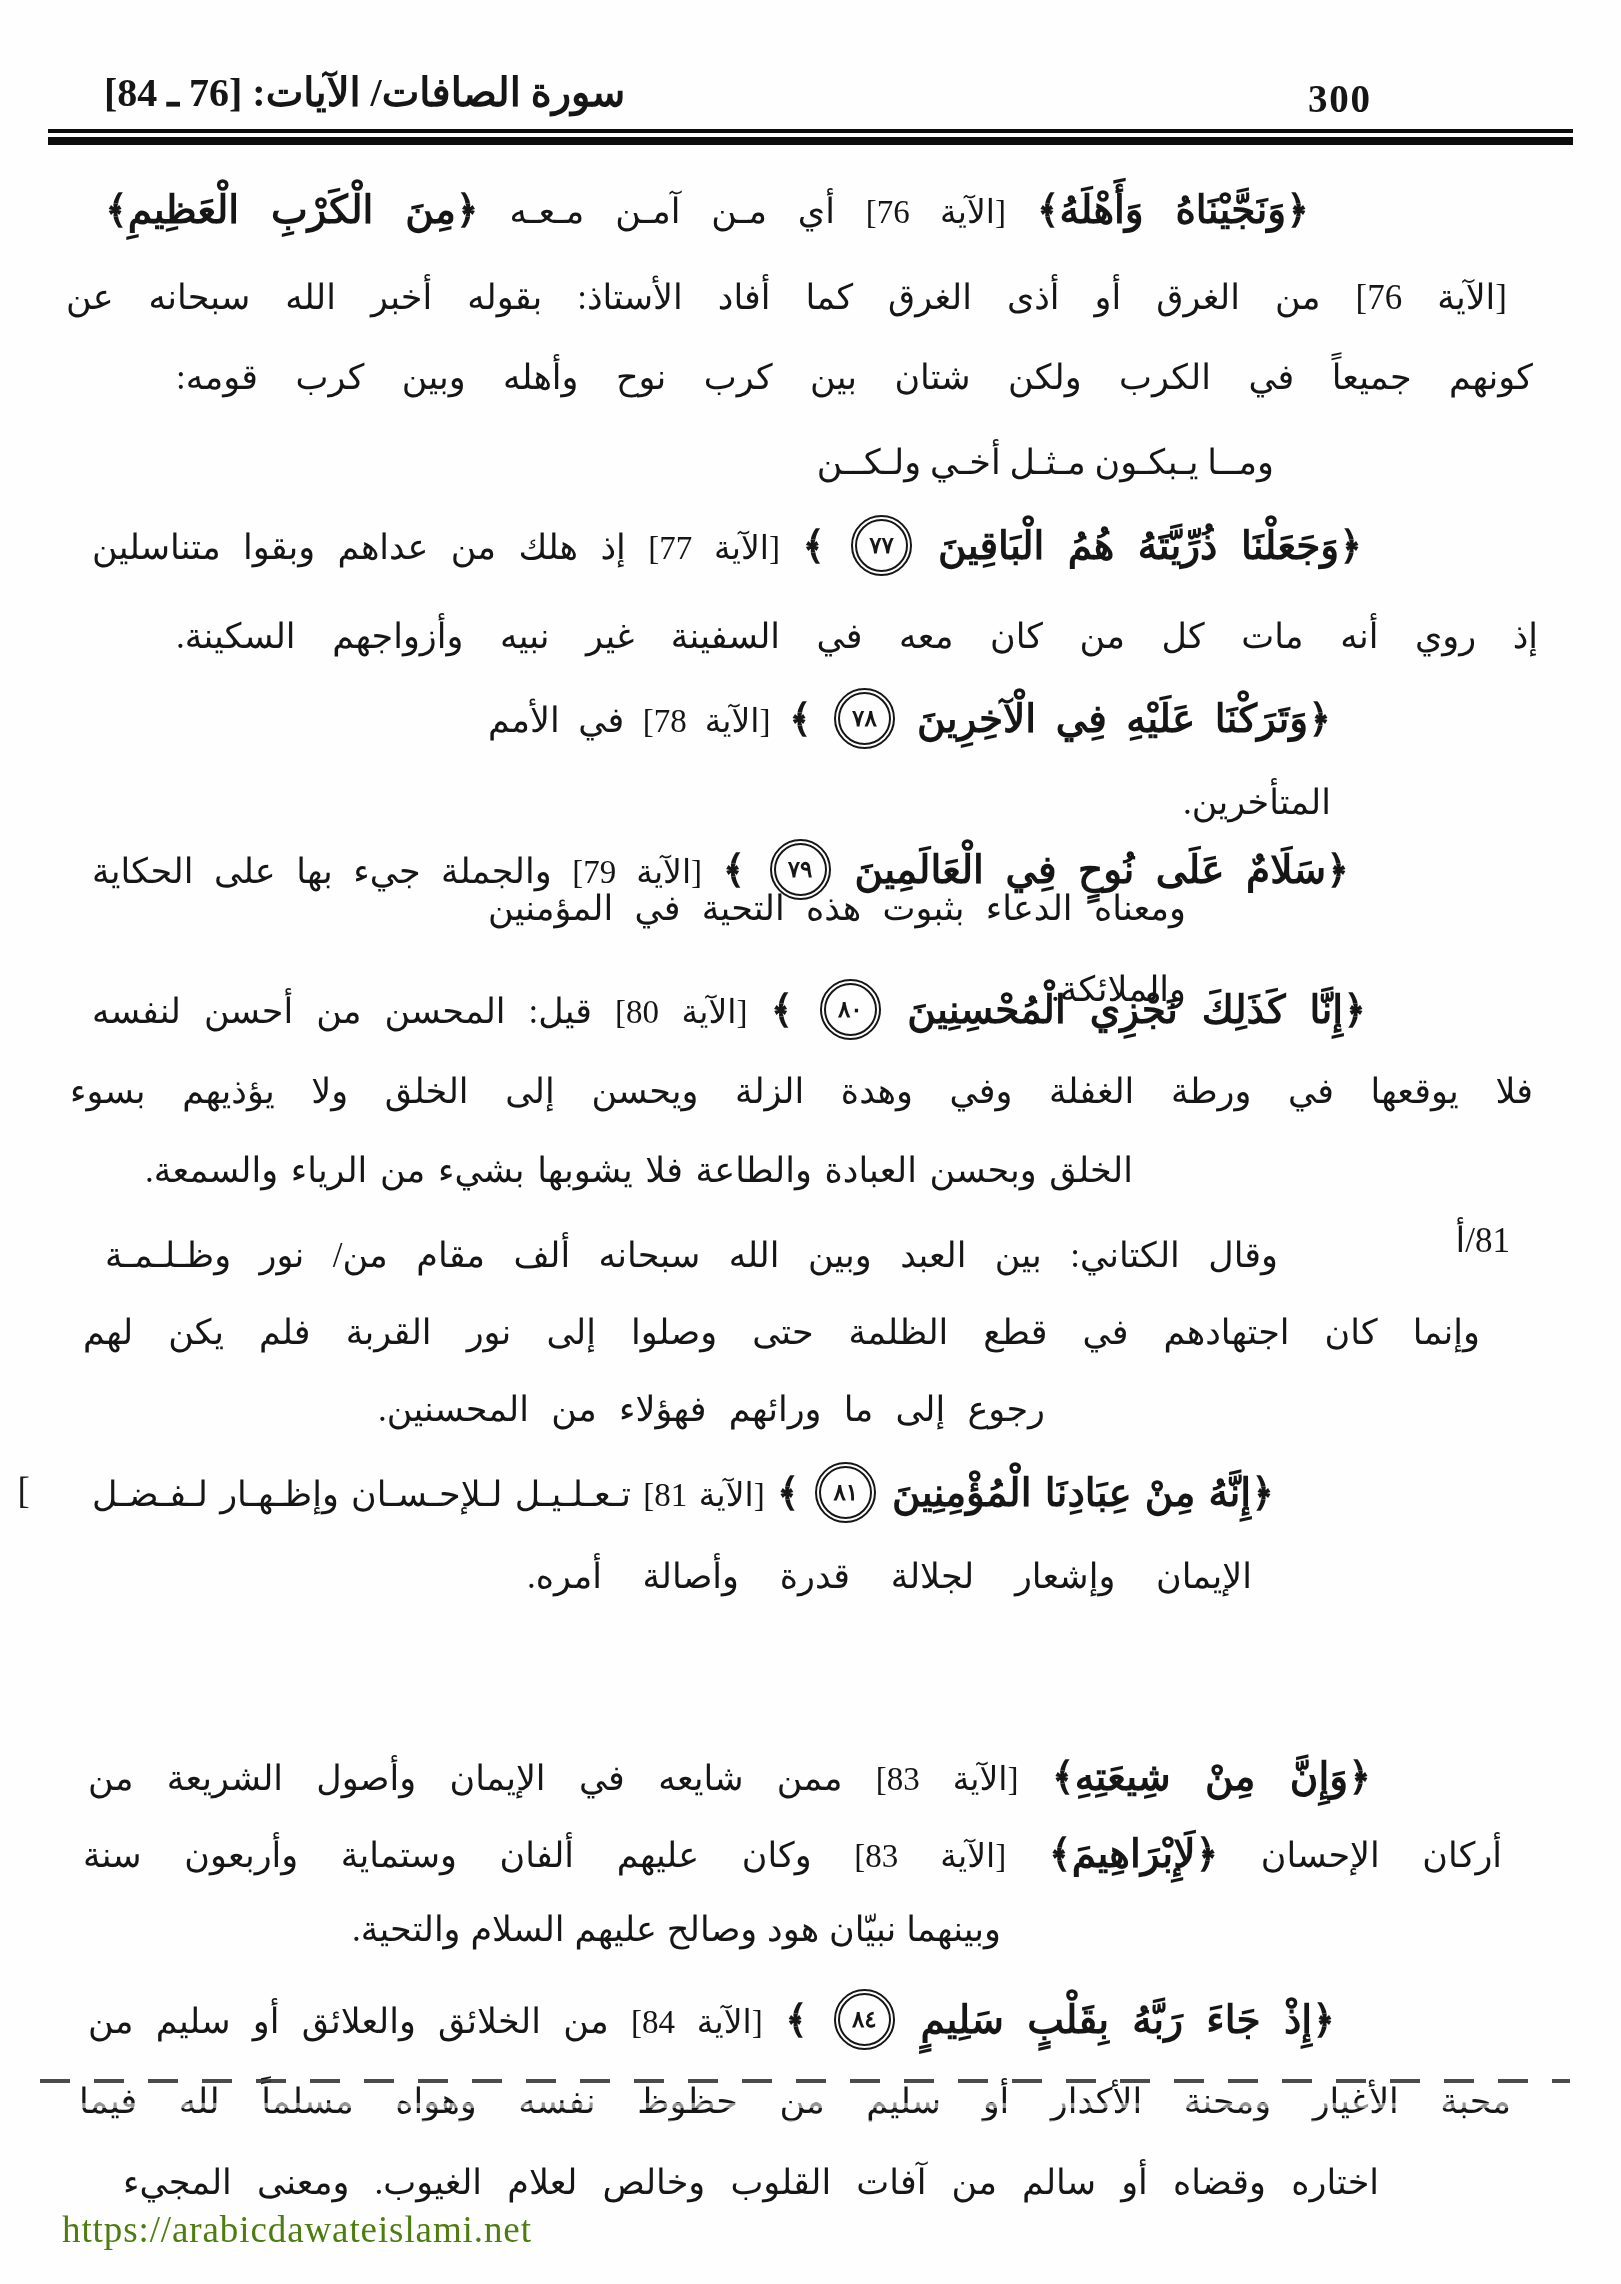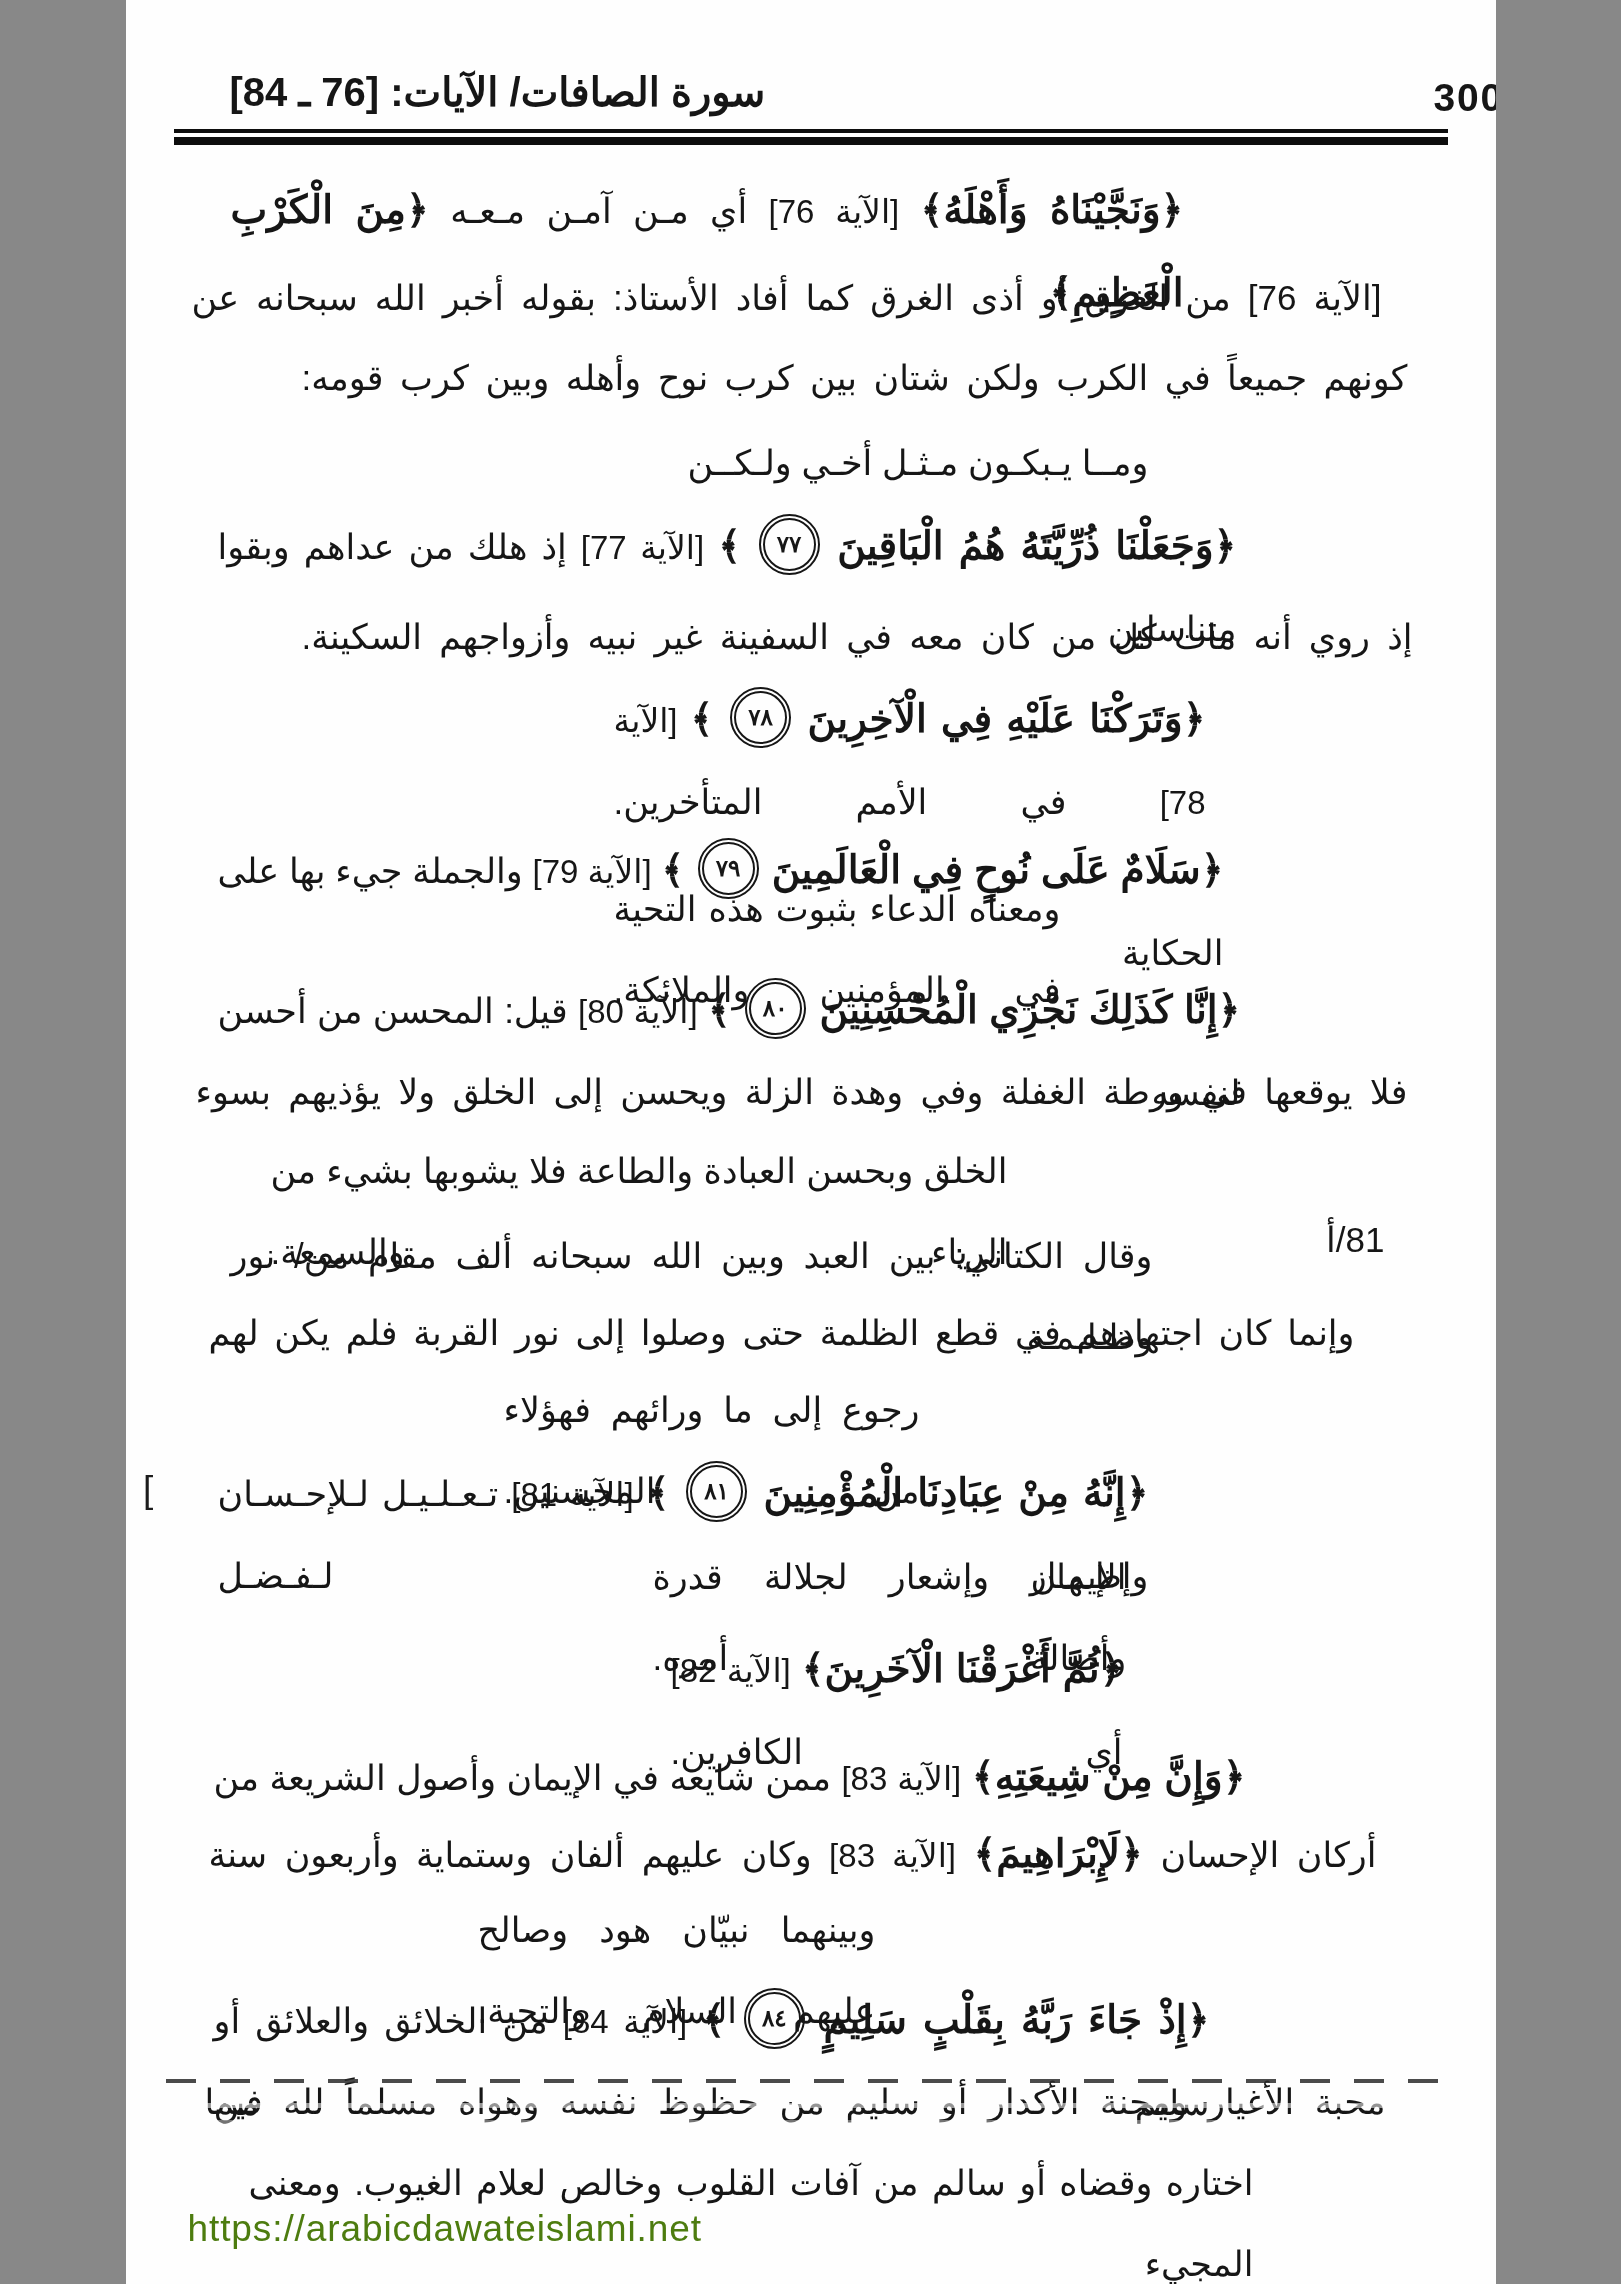--- a/index.html
+++ b/index.html
@@ -1,24 +1,24 @@
 <!DOCTYPE html>
 <html lang="ar" dir="rtl" style="font-size:14px"><head>
 <meta charset="utf-8">
 <title>Book Page Scan</title>
 <style>
   html,body{margin:0;padding:0;background:#888;}
   .page{
     position:relative;
-    width:1370px;height:2284px;
+    width:1621px;height:2284px;
     margin:0 auto;
     background:#fefefe;
     color:#161616;
     direction:rtl;
-    font-family:Liberation Sans, sans-serif;
+    font-family:Liberation Serif, serif;
     overflow:hidden;
   }
   
   .hdr-title{
     position:absolute;top:69px;left:104px;
     font-size:40px;font-weight:bold;
     white-space:nowrap;direction:rtl;
   }
   .hdr-page-number{
     position:absolute;top:76px;left:1308px;
@@ -105,21 +105,20 @@
       <div class="line" style="top: 829px; padding-right: 272px; padding-left: 92px;"><span class="seg-q">﴿سَلَامٌ عَلَى نُوحٍ فِي الْعَالَمِينَ</span> <span class="seg-m">٧٩</span> <span class="seg-q">﴾</span> <span class="seg-r">[الآية 79]</span> <span class="seg-n">والجملة جيء بها على الحكاية</span></div>
       <div class="line" style="top: 868px; padding-right: 435px; padding-left: 488px;"><span class="seg-n">ومعناه الدعاء بثبوت هذه التحية في المؤمنين والملائكة.</span></div>
       <div class="line" style="top: 969px; padding-right: 255px; padding-left: 92px;"><span class="seg-q">﴿إِنَّا كَذَلِكَ نَجْزِي الْمُحْسِنِينَ</span> <span class="seg-m">٨٠</span> <span class="seg-q">﴾</span> <span class="seg-r">[الآية 80]</span> <span class="seg-n">قيل: المحسن من أحسن لنفسه</span></div>
       <div class="line" style="top: 1051px; padding-right: 88px; padding-left: 70px;"><span class="seg-n">فلا يوقعها في ورطة الغفلة وفي وهدة الزلة ويحسن إلى الخلق ولا يؤذيهم بسوء</span></div>
       <div class="line" style="top: 1130px; padding-right: 488px; padding-left: 145px;"><span class="seg-n">الخلق وبحسن العبادة والطاعة فلا يشوبها بشيء من الرياء والسمعة.</span></div>
       <div class="line" style="top: 1215px; padding-right: 343px; padding-left: 105px;"><span class="seg-n">وقال الكتاني: بين العبد وبين الله سبحانه ألف مقام من/ نور وظـلـمـة</span></div>
       <div class="line" style="top: 1292px; padding-right: 141px; padding-left: 83px;"><span class="seg-n">وإنما كان اجتهادهم في قطع الظلمة حتى وصلوا إلى نور القربة فلم يكن لهم</span></div>
       <div class="line" style="top: 1369px; padding-right: 576px; padding-left: 378px;"><span class="seg-n">رجوع إلى ما ورائهم فهؤلاء من المحسنين.</span></div>
       <div class="line" style="top: 1452px; padding-right: 347px; padding-left: 92px;"><span class="seg-q">﴿إِنَّهُ مِنْ عِبَادِنَا الْمُؤْمِنِينَ</span> <span class="seg-m">٨١</span> <span class="seg-q">﴾</span> <span class="seg-r">[الآية 81]</span> <span class="seg-n">تـعـلـيـل لـلإحـسـان وإظـهـار لـفـضـل</span></div>
       <div class="line" style="top: 1536px; padding-right: 369px; padding-left: 527px;"><span class="seg-n">الإيمان وإشعار لجلالة قدرة وأصالة أمره.</span></div>
-      <div class="line" style="top: 1628px; padding-right: 373px; padding-left: 545px;"><span class="seg-q">﴿ثُمَّ أَغْرَقْنَا الْآخَرِينَ﴾</span> <span class="seg-r">[الآية 82]</span> <span class="seg-n">أي الكافرين.</span></div>
       <div class="line" style="top: 1736px; padding-right: 250px; padding-left: 88px;"><span class="seg-q">﴿وَإِنَّ مِنْ شِيعَتِهِ﴾</span> <span class="seg-r">[الآية 83]</span> <span class="seg-n">ممن شايعه في الإيمان وأصول الشريعة من</span></div>
       <div class="line" style="top: 1813px; padding-right: 119px; padding-left: 83px;"><span class="seg-n">أركان الإحسان</span> <span class="seg-q">﴿لَإِبْرَاهِيمَ﴾</span> <span class="seg-r">[الآية 83]</span> <span class="seg-n">وكان عليهم ألفان وستماية وأربعون سنة</span></div>
       <div class="line" style="top: 1889px; padding-right: 620px; padding-left: 352px;"><span class="seg-n">وبينهما نبيّان هود وصالح عليهم السلام والتحية.</span></div>
       <div class="line" style="top: 1979px; padding-right: 286px; padding-left: 88px;"><span class="seg-q">﴿إِذْ جَاءَ رَبَّهُ بِقَلْبٍ سَلِيمٍ</span> <span class="seg-m">٨٤</span> <span class="seg-q">﴾</span> <span class="seg-r">[الآية 84]</span> <span class="seg-n">من الخلائق والعلائق أو سليم من</span></div>
       <div class="line" style="top: 2061px; padding-right: 110px; padding-left: 79px;"><span class="seg-n">محبة الأغيار ومحنة الأكدار أو سليم من حظوظ نفسه وهواه مسلماً لله فيما</span></div>
       <div class="line" style="top: 2142px; padding-right: 242px; padding-left: 123px;"><span class="seg-n">اختاره وقضاه أو سالم من آفات القلوب وخالص لعلام الغيوب. ومعنى المجيء</span></div>
     </div>
 
   <div class="margin-note">81/أ</div>
 

